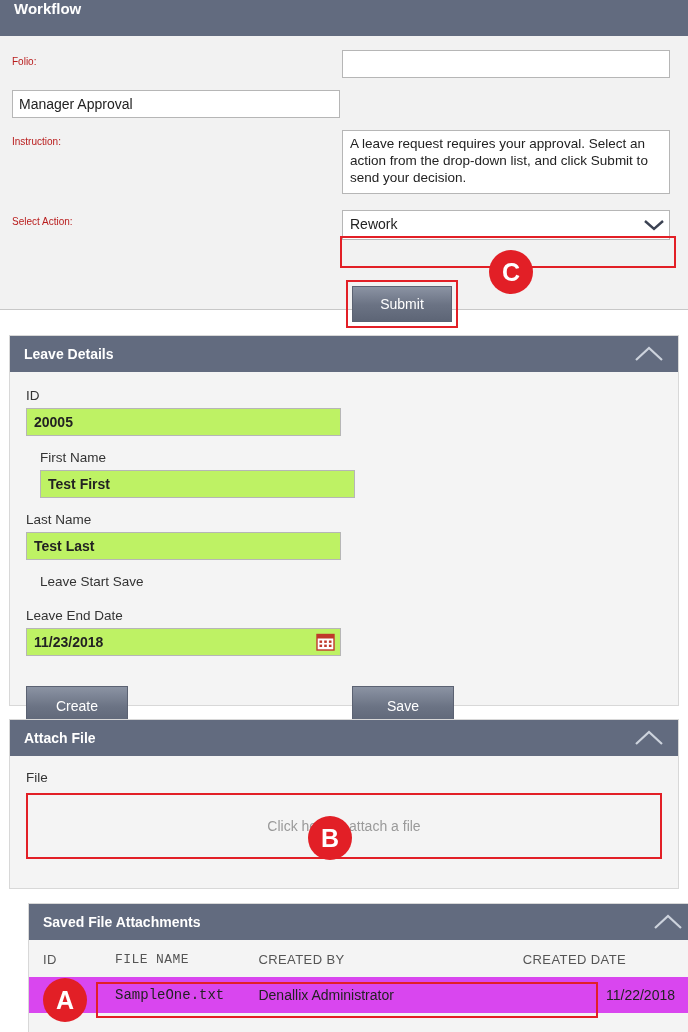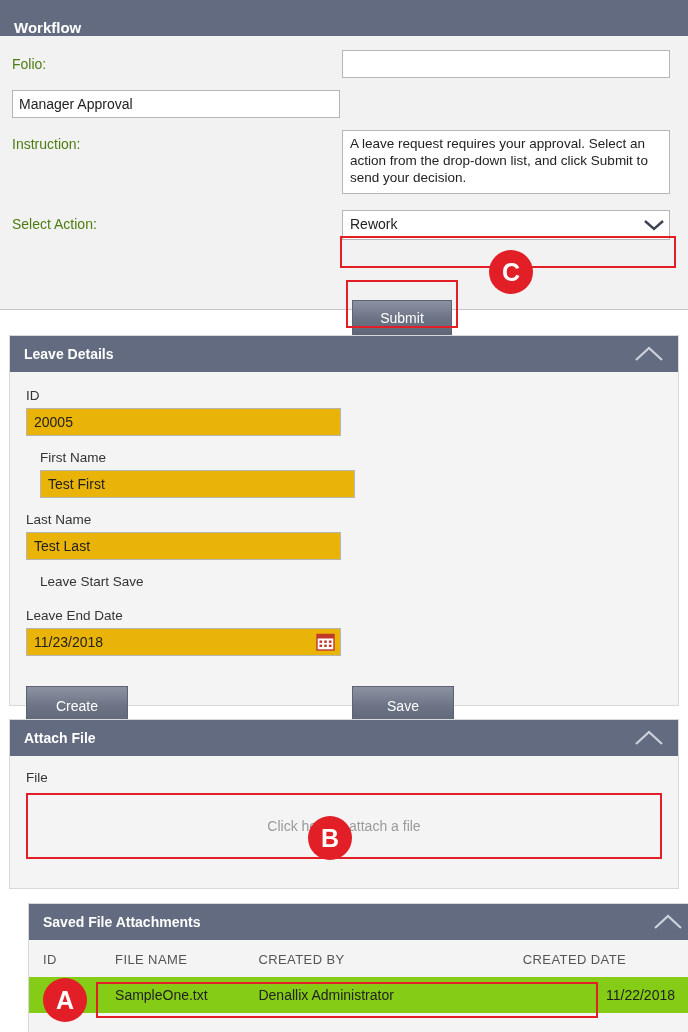--- a/index.html
+++ b/index.html
@@ -17,29 +17,29 @@
     background: #f2f2f2;
     border-bottom: 1px solid #c8c8c8;
   }
   .panel-header {
     height: 36px;
     background: #626b7f;
     color: #ffffff;
     font-size: 15px;
     font-weight: bold;
     display: flex;
-    align-items: flex-end;
+    align-items: flex-start;
     padding-left: 14px;
   }
   .wf-body { padding: 14px 12px 0 12px; position: relative; }
   .wf-row { display: flex; align-items: flex-start; margin-bottom: 12px; }
   .wf-label {
     width: 330px;
-    font-size: 14px;
-    color: #4d7c0f;
+    font-size: 10px;
+    color: #b91c1c;
     padding-top: 6px;
   }
   .wf-field { flex: 1; }
   .txt-input {
     width: 328px; height: 28px;
     border: 1px solid #b6b6b6;
     background: #ffffff;
     font-size: 14px;
     color: #222;
     padding: 3px 6px;
@@ -128,25 +128,26 @@
   
   #leave-details { top: 335px; height: 371px; }
   .ld-body { padding: 16px 16px 0 16px; }
   .ld-grid { display: flex; flex-wrap: wrap; }
   .ld-col { width: 325px; margin-bottom: 14px; }
   .ld-col.right { margin-left: 14px; }
   .fld-label { font-size: 13.5px; color: #333; margin-bottom: 5px; }
   .fld-input {
     width: 315px; height: 28px;
     border: 1px solid #b6b6b6;
-    background: #eab308;
+    background: #bef264;
     font-size: 14px; color: #222;
     padding: 3px 7px;
     font-family: "Liberation Sans", sans-serif;
     position: relative;
+    font-weight: bold;
   }
   .date-wrap { position: relative; width: 315px; }
   .cal-icon {
     position: absolute; right: 6px; top: 4px;
     width: 19px; height: 19px;
   }
   .ld-buttons { margin-top: 2px; }
   .btn-row { display: flex; margin-bottom: 11px; }
   .big-btn { width: 102px; height: 40px; }
   .btn-gap { width: 224px; }
@@ -173,24 +174,24 @@
     color: #555;
     font-weight: normal;
     letter-spacing: .4px;
     padding: 12px 0 10px 0;
     background: #f4f4f4;
   }
   .sa-table td {
     font-size: 14px;
     color: #222;
     padding: 10px 0;
-    background: #84cc16;
+    background: #d946ef;
   }
   .col-id { width: 84px; padding-left: 14px !important; }
-  .col-name { width: 140px; }
+  .col-name { width: 140px; font-family: Liberation Mono, monospace; }
   .col-by { width: 258px; }
   .col-date { width: 170px; text-align: right; padding-right: 22px !important; }
 </style>
 </head>
 <body>
 
 <div class="workflow-panel">
   <div class="panel-header">
     <span>Workflow</span>
   </div>
@@ -225,21 +226,21 @@
             <svg width="22" height="14" viewBox="0 0 22 14">
                 <polyline points="2,3 11,11 20,3" fill="none" stroke="#3b4252" stroke-width="2.4"></polyline>
               </svg>
           </span>
         </div>
       </div>
     </div>
 
     <div class="hl-red" style="left:340px; top:200px; width:336px; height:32px;"></div>
 
-    <div style="position:absolute; left:352px; top:264px;">
+    <div style="position:absolute; left:352px; top:250px;">
       <div class="btn submit-btn">Submit</div>
     </div>
     <div class="hl-red" style="left:346px; top:244px; width:112px; height:48px;"></div>
   </div>
 
   <div class="callout" style="left:489px; top:250px;">C</div>
 </div>
 
 <div class="card" id="leave-details">
   <div class="card-header">

